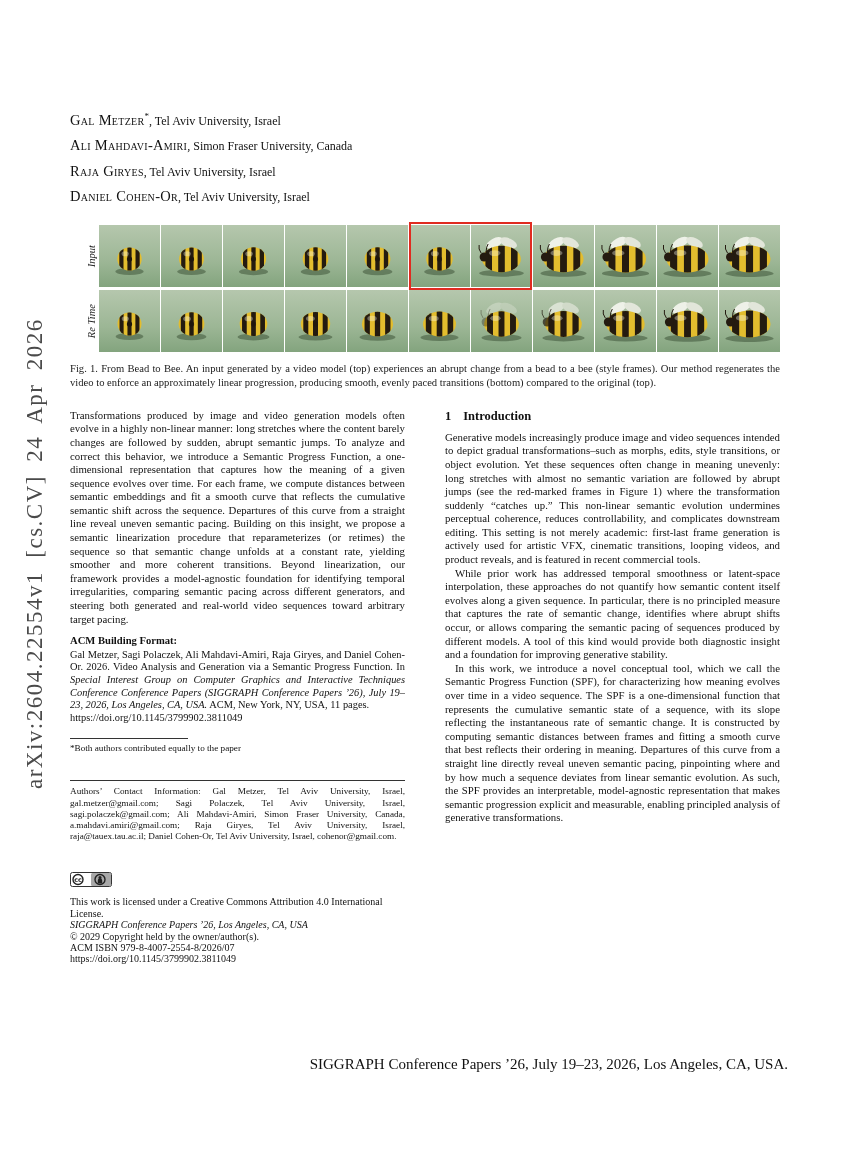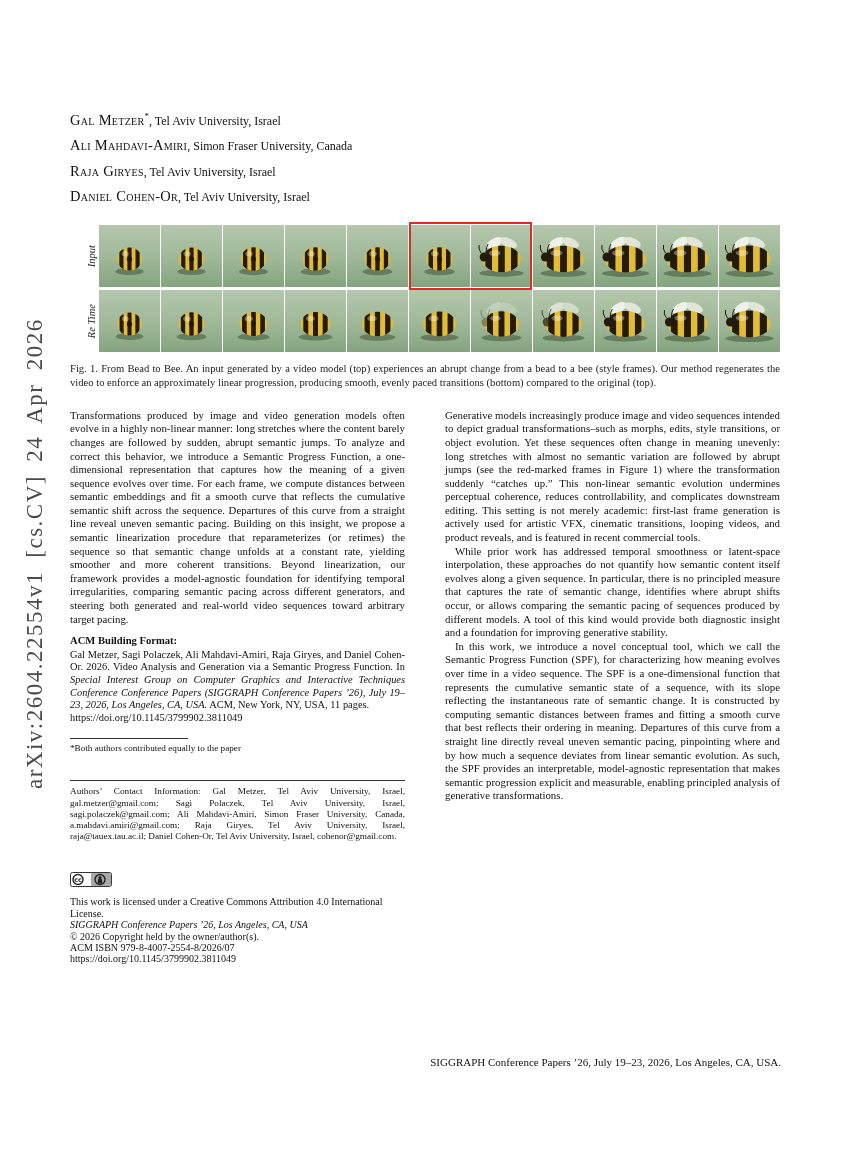--- a/index.html
+++ b/index.html
@@ -112,22 +112,22 @@
   .license-block { margin-top:30px; }
   .cc-badge { display:block; margin-bottom:5px; }
   .license-line { font-size:10px; line-height:11.4px; }
   .license-line.it { font-style:italic; }
 
   .intro-heading { font-size:12.5px; font-weight:bold; margin-bottom:7px; }
   .intro-heading .num { margin-right:12px; }
 
   .page-footer {
     position:absolute;
-    right:69px; top:1056px;
-    font-size:11px;
+    right:62px; top:1056px;
+    font-size:15px;
     color:#111;
   }
 </style>
 </head>
 <body>
 
 <div class="page">
 
   <div class="arxiv-stamp">arXiv:2604.22554v1 [cs.CV] 24 Apr 2026</div>
 
@@ -658,27 +658,28 @@
               <rect x="21" y="1" width="20" height="13" rx="1.5" fill="#a8a8a8"></rect>
               <circle cx="8" cy="7.5" r="5" fill="none" stroke="#222" stroke-width="1.4"></circle>
               <text x="8" y="10" font-size="6.5" font-family="DejaVu Sans, sans-serif" font-weight="bold" fill="#222" text-anchor="middle">cc</text>
               <circle cx="30" cy="7.5" r="5" fill="none" stroke="#222" stroke-width="1.4"></circle>
               <circle cx="30" cy="5.6" r="1.5" fill="#222"></circle>
               <path d="M27.8 11.5 v-3 a2.2 2.2 0 0 1 4.4 0 v3 z" fill="#222"></path>
             </svg>
           </span>
           <div class="license-line">This work is licensed under a Creative Commons Attribution 4.0 International License.</div>
           <div class="license-line it">SIGGRAPH Conference Papers ’26, Los Angeles, CA, USA</div>
-          <div class="license-line">© 2026 Copyright held by the owner/author(s).</div>
+          <div class="license-line">© 2029 Copyright held by the owner/author(s).</div>
           <div class="license-line">ACM ISBN 979-8-4007-2554-8/2026/07</div>
           <div class="license-line"><a class="plain-link" href="#">https://doi.org/10.1145/3799902.3811049</a></div>
         </div>
       </div>
 
       <div class="col">
+        <div class="intro-heading"><span class="num">1</span><span>Introduction</span></div>
         <p class="body-text">Generative models increasingly produce image and video sequences intended to depict gradual transformations–such as morphs, edits, style transitions, or object evolution. Yet these sequences often change in meaning unevenly: long stretches with almost no semantic variation are followed by abrupt jumps (see the red-marked frames in Figure 1) where the transformation suddenly “catches up.” This non-linear semantic evolution undermines perceptual coherence, reduces controllability, and complicates downstream editing. This setting is not merely academic: first-last frame generation is actively used for artistic VFX, cinematic transitions, looping videos, and product reveals, and is featured in recent commercial tools.</p>
         <p class="body-text indent">While prior work has addressed temporal smoothness or latent-space interpolation, these approaches do not quantify how semantic content itself evolves along a given sequence. In particular, there is no principled measure that captures the rate of semantic change, identifies where abrupt shifts occur, or allows comparing the semantic pacing of sequences produced by different models. A tool of this kind would provide both diagnostic insight and a foundation for improving generative stability.</p>
         <p class="body-text indent">In this work, we introduce a novel conceptual tool, which we call the Semantic Progress Function (SPF), for characterizing how meaning evolves over time in a video sequence. The SPF is a one-dimensional function that represents the cumulative semantic state of a sequence, with its slope reflecting the instantaneous rate of semantic change. It is constructed by computing semantic distances between frames and fitting a smooth curve that best reflects their ordering in meaning. Departures of this curve from a straight line directly reveal uneven semantic pacing, pinpointing where and by how much a sequence deviates from linear semantic evolution. As such, the SPF provides an interpretable, model-agnostic representation that makes semantic progression explicit and measurable, enabling principled analysis of generative transformations.</p>
       </div>
 
     </div>
   </div>
 
   <div class="page-footer">SIGGRAPH Conference Papers ’26, July 19–23, 2026, Los Angeles, CA, USA.</div>
 

